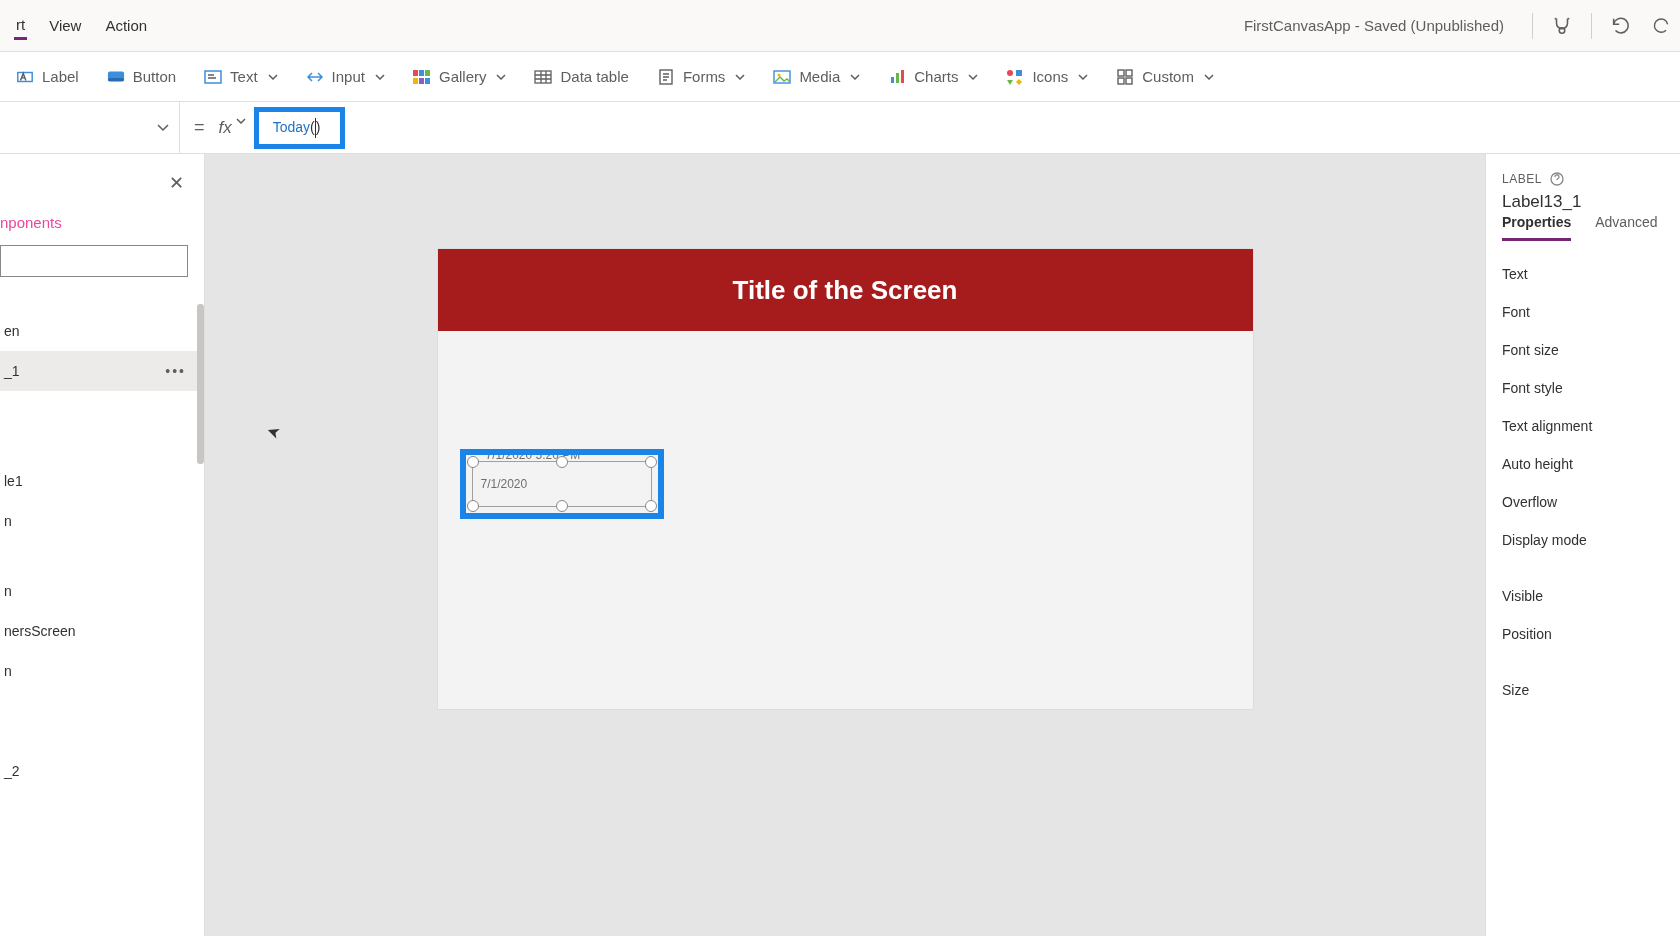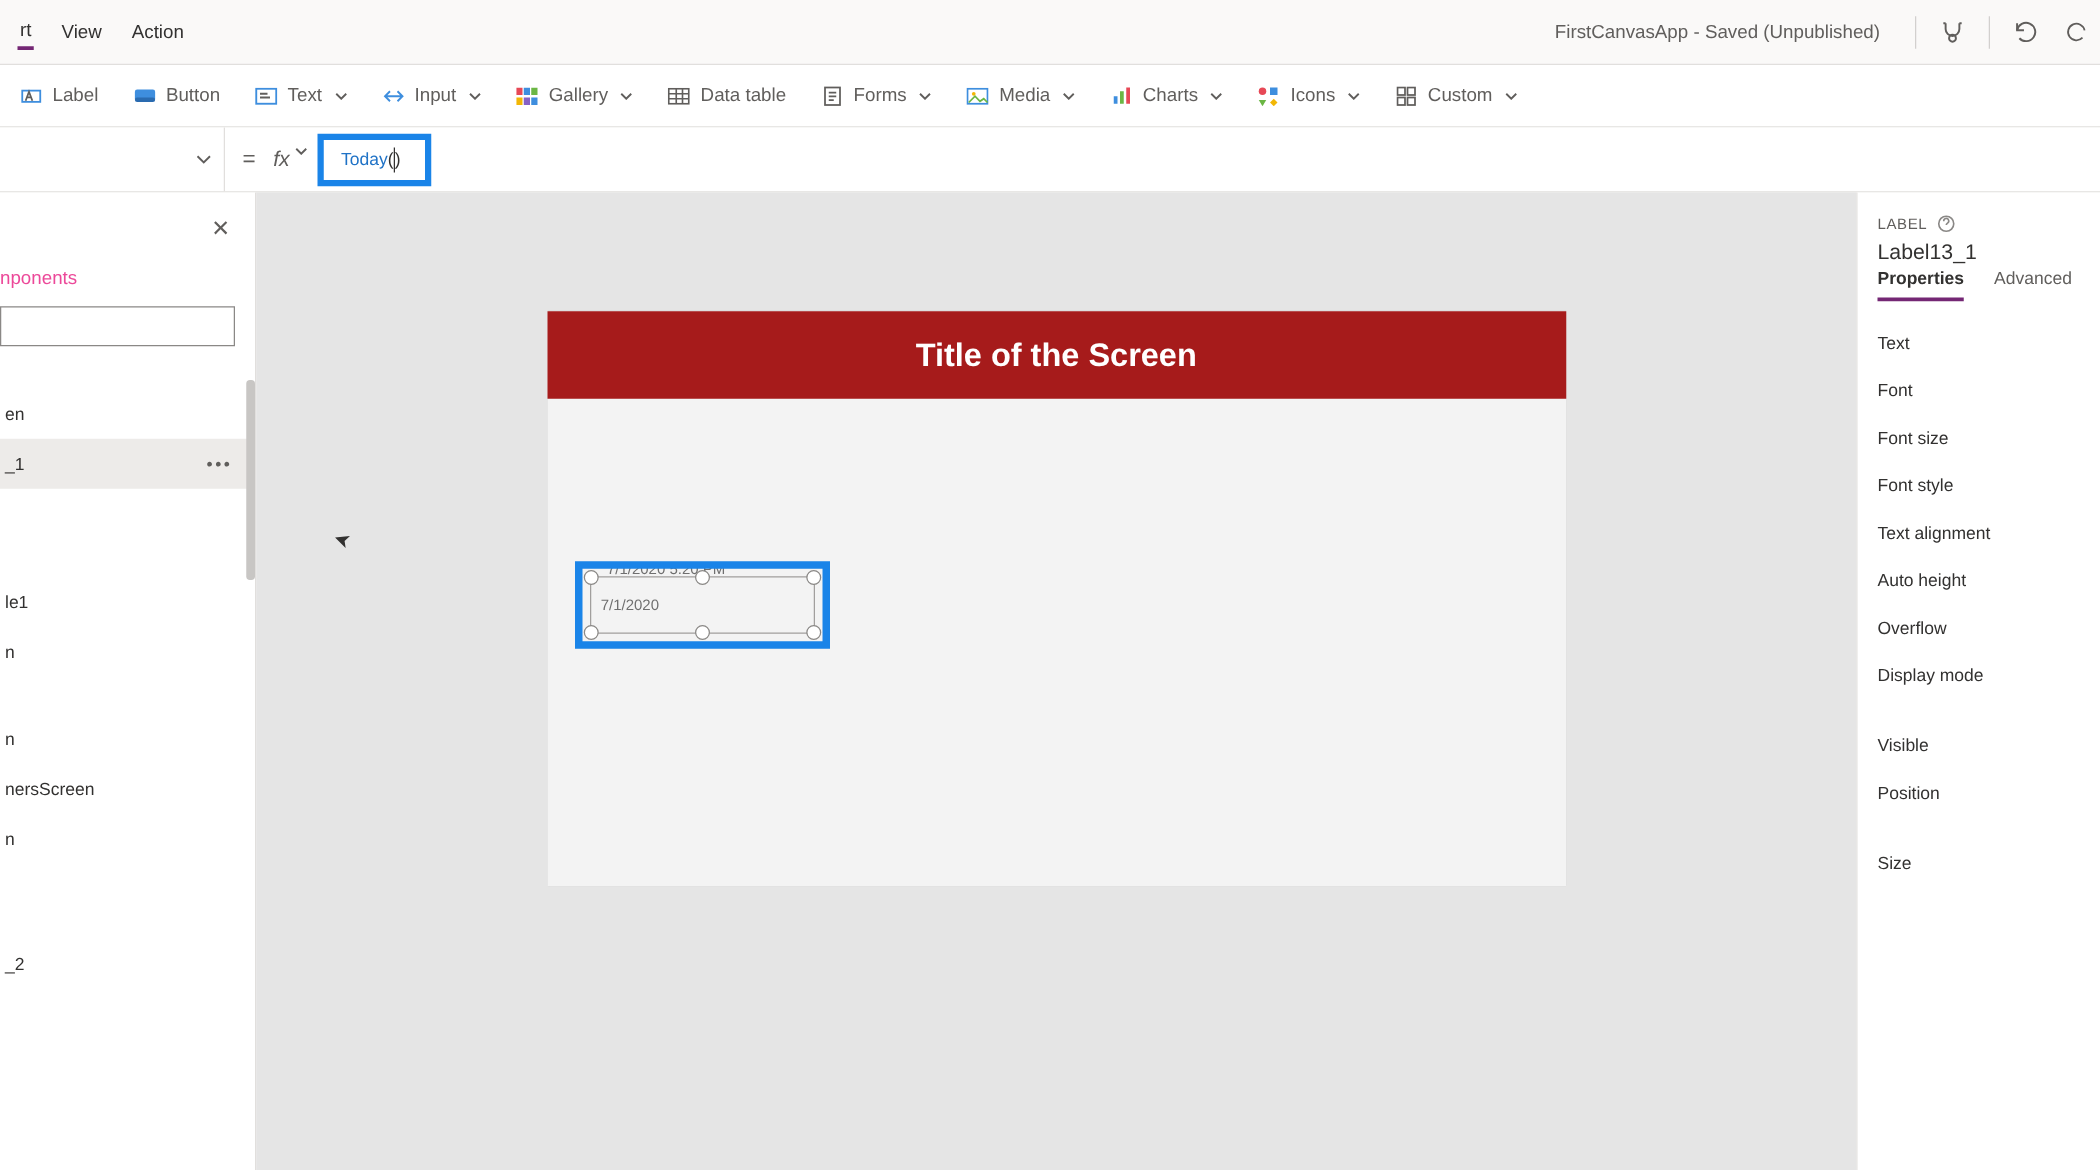--- a/index.html
+++ b/index.html
@@ -42,21 +42,21 @@
 .tree-scroll { flex: 1; overflow: hidden; padding-top: 20px; }
 .tree-item { font-size: 14px; color: #323130; padding: 12px 10px 12px 4px; white-space: nowrap; overflow: hidden; text-overflow: clip; position: relative; }
 .tree-item.selected { background: #edebe9; }
 .tree-dots { position: absolute; right: 18px; top: 50%; transform: translateY(-50%); letter-spacing: 2px; color: #605e5c; }
 .vscroll { position: absolute; right: 0; top: 150px; width: 7px; height: 160px; background: #c8c6c4; border-radius: 3px; }
 
 
 .canvas-area { flex: 1; background: #e5e5e5; position: relative; display: flex; justify-content: center; padding-top: 95px; }
 .cursor-arrow { position: absolute; left: 62px; top: 268px; font-size: 16px; transform: scaleX(-1) rotate(-20deg); }
 .screen { width: 815px; height: 460px; background: #f3f3f3; box-shadow: 0 0 1px rgba(0,0,0,0.2); position: relative; }
-.screen-header { background: #a61b1b; height: 70px; display: flex; align-items: center; justify-content: center; color: #fff; font-size: 26px; font-weight: 700; }
+.screen-header { background: #a61b1b; height: 82px; display: flex; align-items: center; justify-content: center; color: #fff; font-size: 26px; font-weight: 700; }
 .label-a { position: absolute; left: 48px; top: 199px; font-size: 12px; color: #6f6f6f; }
 .sel-wrap { position: absolute; left: 22px; top: 200px; border: 6px solid #1a84e8; padding: 6px; }
 .sel-box { width: 180px; height: 46px; border: 1px solid #a19f9d; position: relative; display: flex; align-items: center; padding-left: 8px; font-size: 12px; color: #6f6f6f; background: #f3f3f3; }
 .handle { position: absolute; width: 12px; height: 12px; background: #fff; border: 1px solid #8a8886; border-radius: 50%; }
 .h-tl { left: -6px; top: -6px; } .h-tm { left: calc(50% - 6px); top: -6px; } .h-tr { right: -6px; top: -6px; }
 .h-bl { left: -6px; bottom: -6px; } .h-bm { left: calc(50% - 6px); bottom: -6px; } .h-br { right: -6px; bottom: -6px; }
 
 
 .right-panel { width: 195px; background: #fff; border-left: 1px solid #e1dfdd; padding: 18px 0 0 16px; display: flex; flex-direction: column; }
 .rp-type { display: flex; align-items: center; gap: 8px; font-size: 12px; color: #605e5c; letter-spacing: 0.5px; }

